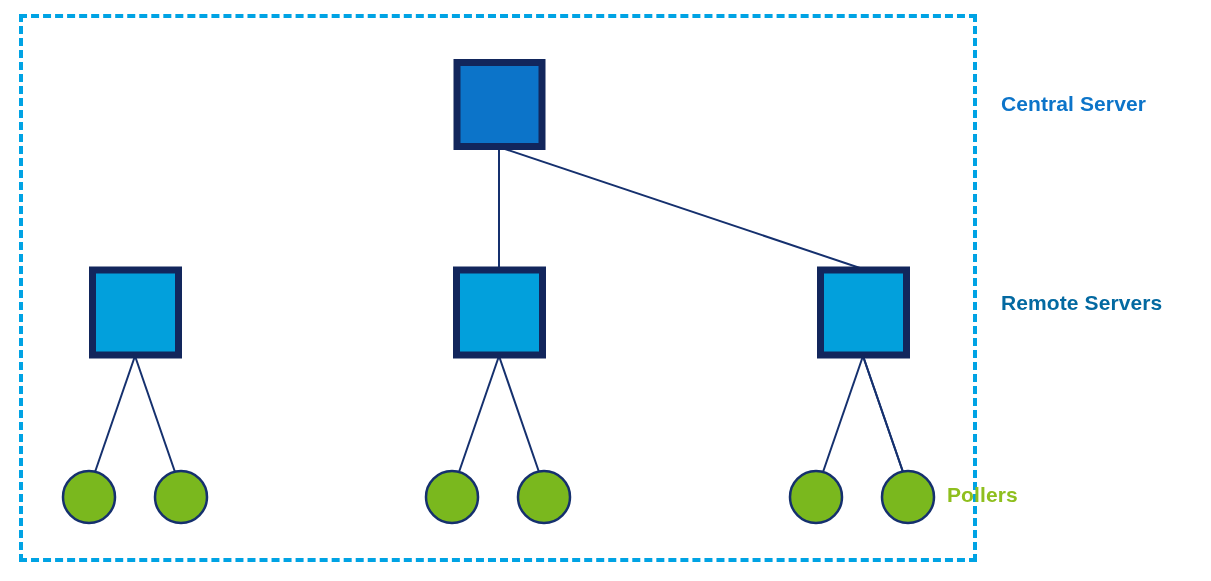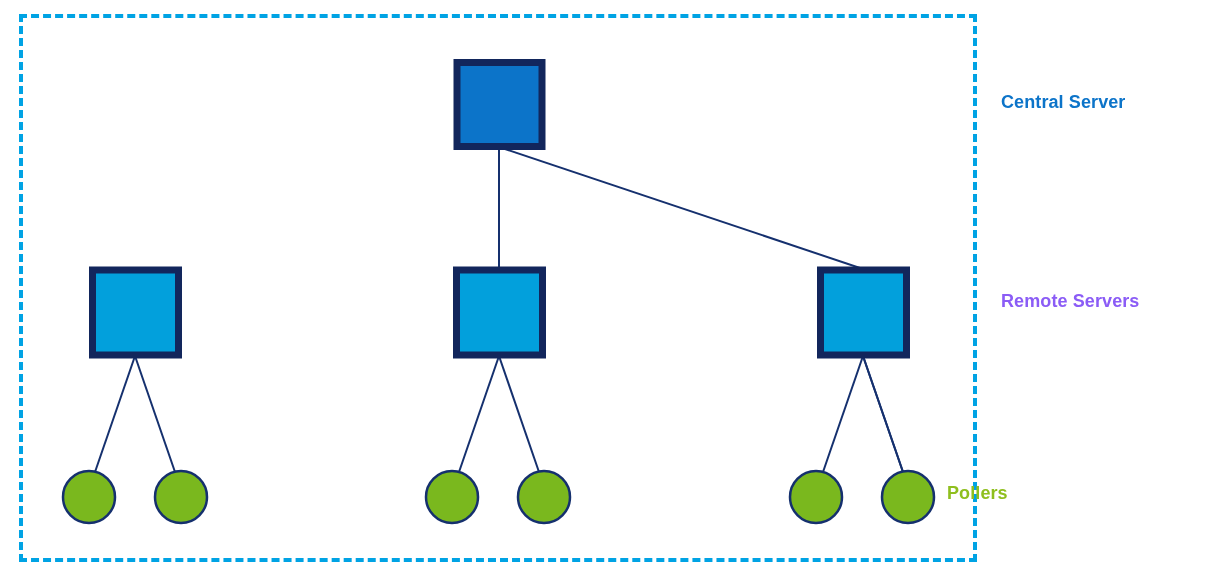--- a/index.html
+++ b/index.html
@@ -48,21 +48,21 @@
   }
   .node-circle {
     stroke: #15306e;
     stroke-width: 2.5;
   }
   
   .tier-label {
     position: absolute;
     font-family: "Liberation Sans", sans-serif;
     font-weight: bold;
-    font-size: 18px;
+    font-size: 21px;
     letter-spacing: 0.1px;
     white-space: nowrap;
   }
   #label-central  { left: 1001px; top: 92px;  color: #0c74c9; }
   #label-remote   { left: 1001px; top: 291px; color: #14a0e0; }
   #label-pollers  { left: 947px; top: 483px; color: #8fbf1e; }
 </style>
 </head>
 <body>
 
@@ -99,17 +99,17 @@
       <circle class="node-circle" cx="181" cy="497" r="26" fill="#7ab81e" stroke="#15306e"></circle>
       <circle class="node-circle" cx="452" cy="497" r="26" fill="#7ab81e" stroke="#15306e"></circle>
       <circle class="node-circle" cx="544" cy="497" r="26" fill="#7ab81e" stroke="#15306e"></circle>
       <circle class="node-circle" cx="816" cy="497" r="26" fill="#7ab81e" stroke="#15306e"></circle>
       <circle class="node-circle" cx="908" cy="497" r="26" fill="#7ab81e" stroke="#15306e"></circle>
     </g>
   </svg>
 
   <div class="tier-label" id="label-central" style="color: rgb(12, 116, 201);">Central Server</div>
 
-  <div class="tier-label" id="label-remote" style="color: #8b5cf6;">Remote Servers</div>
+  <div class="tier-label" id="label-remote" style="color: #0369a1;">Remote Servers</div>
 
   <div class="tier-label" id="label-pollers" style="color: rgb(143, 191, 30);">Pollers</div>
 
 </div>
 
 </body></html>

